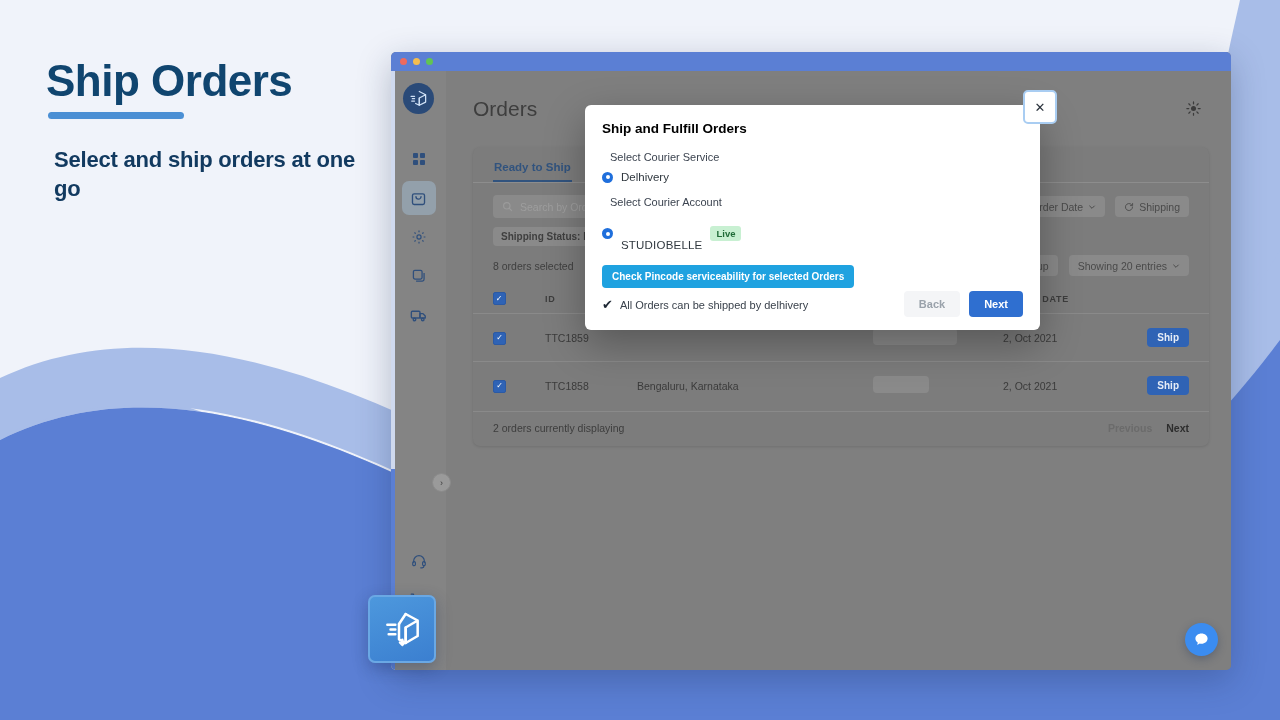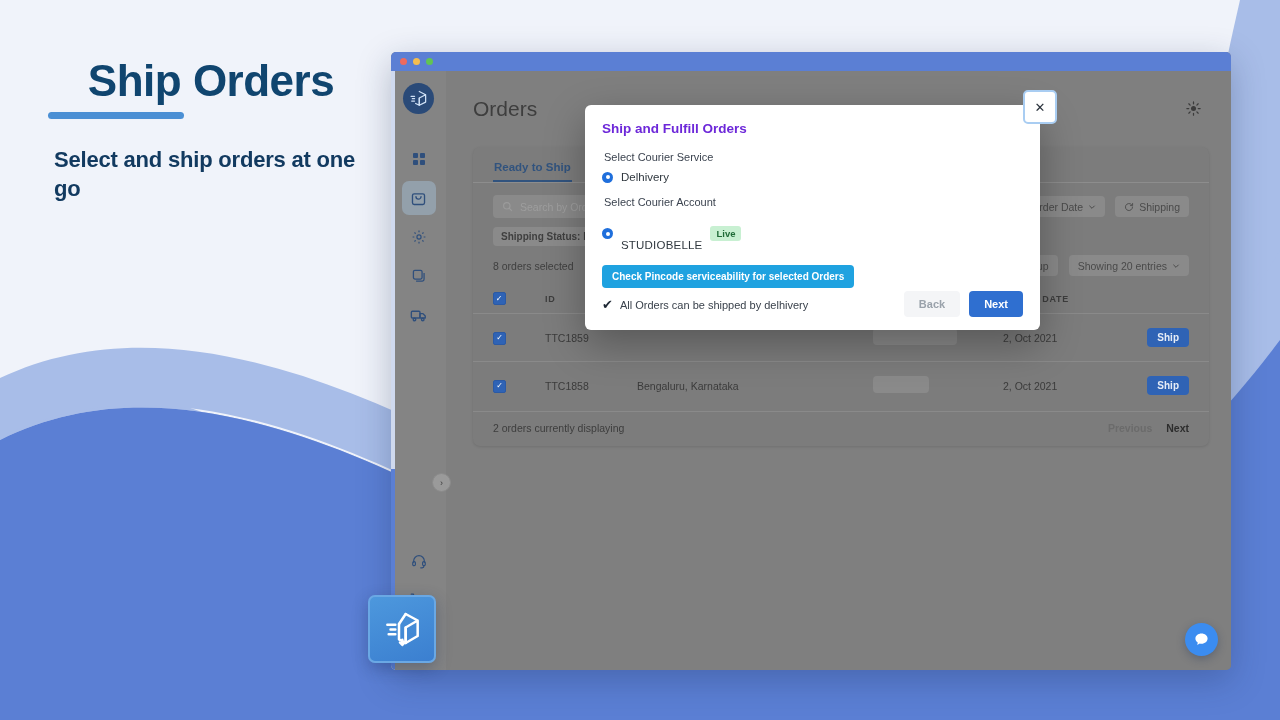--- a/index.html
+++ b/index.html
@@ -11,21 +11,21 @@
   }
   .stage{position:absolute;inset:0;overflow:hidden;}
 
   
   .bg-svg{position:absolute;inset:0;width:1280px;height:720px;}
 
   
   .promo{position:absolute;left:46px;top:58px;width:330px;z-index:5;}
   .promo-title{
     font-size:44px;line-height:1.05;font-weight:700;color:#10456f;
-    letter-spacing:-0.5px;margin:0;text-align:center;
+    letter-spacing:-0.5px;margin:0;
   }
   .promo-rule{width:136px;height:7px;border-radius:4px;background:#4b8fd4;margin:8px 0 26px 2px;}
   .promo-sub{
     font-size:22px;line-height:1.33;font-weight:700;color:#123a60;margin:8px;
     letter-spacing:-0.2px;
   }
 
   
   .window{
     position:absolute;left:391px;top:52px;width:840px;height:618px;
@@ -133,28 +133,28 @@
   .pg.strong{color:#2d2d2d;}
 
   
   .modal{
     position:absolute;left:585px;top:105px;width:455px;height:225px;
     background:#fff;border-radius:6px;z-index:40;
     box-shadow:0 14px 40px rgba(0,0,0,.30);
     padding:0;
   }
   .modal-inner{padding:16px 17px 0 17px;position:relative;height:100%;box-sizing:border-box;}
-  .modal-title{font-size:13.5px;font-weight:700;color:#6d28d9;margin:0 0 15px 0;}
+  .modal-title{font-size:13.5px;font-weight:700;color:#000000;margin:0 0 15px 0;}
   .modal-close{
     position:absolute;right:-17px;top:-15px;width:30px;height:30px;border-radius:5px;
     background:#fff;border:2px solid #a9cdf2;
     display:flex;align-items:center;justify-content:center;
     color:#2b333d;font-size:13px;
   }
-  .field-label{font-size:11px;color:#3c4450;margin:0 0 8px 2px;}
+  .field-label{font-size:11px;color:#3c4450;margin:0 0 8px 8px;}
   .radio-row{display:flex;align-items:center;gap:8px;margin:0 0 13px 0;}
   .radio{
     width:11px;height:11px;border-radius:50%;background:#1f6fdc;
     display:inline-flex;align-items:center;justify-content:center;flex:0 0 auto;
   }
   .radio::after{content:"";width:4px;height:4px;border-radius:50%;background:#fff;}
   .radio-label{font-size:11.5px;color:#30383f;}
   .radio-label.caps{letter-spacing:.2px;margin-top:23px;}
   .live-badge{
     background:#c8f0d2;color:#1f6b37;font-size:9.5px;font-weight:700;

